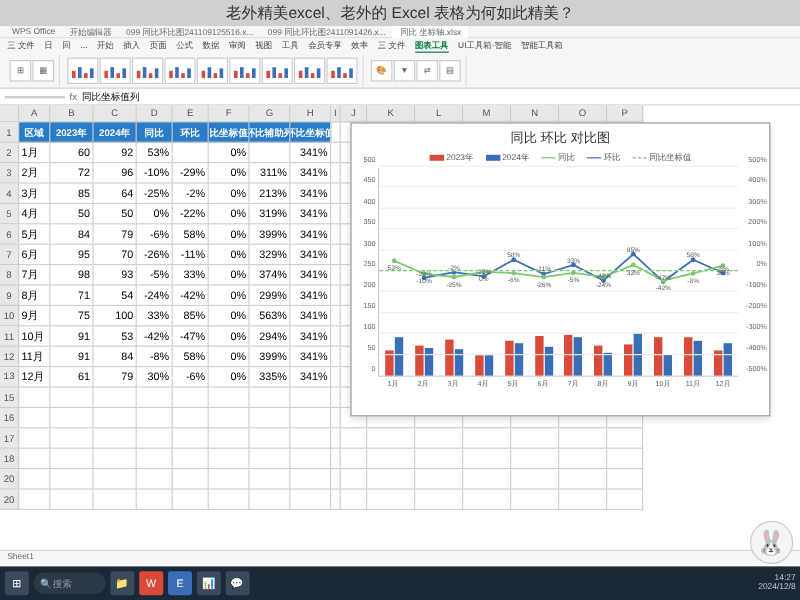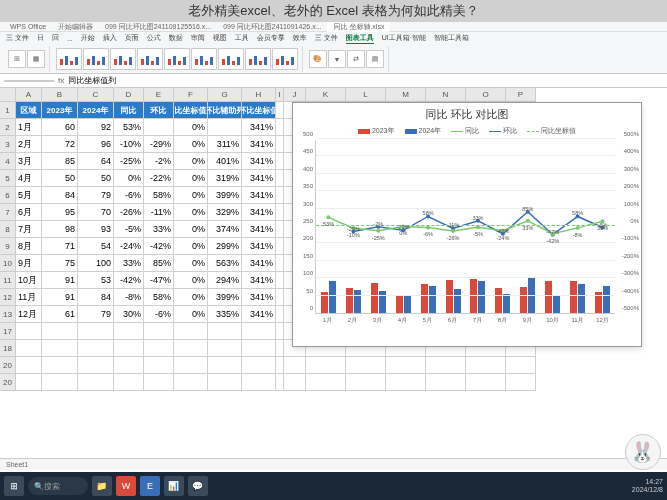--- a/index.html
+++ b/index.html
@@ -270,21 +270,21 @@
         <div class="cell" style="width: 30px;"></div>
       </div>
       <div class="grid-row">
         <div class="row-header" style="line-height: 17px;">4</div>
         <div class="cell" style="width: 26px;">3月</div>
         <div class="cell num" style="width: 36px;">85</div>
         <div class="cell num" style="width: 36px;">64</div>
         <div class="cell num" style="width: 30px;">-25%</div>
         <div class="cell num" style="width: 30px;">-2%</div>
         <div class="cell num" style="width: 34px;">0%</div>
-        <div class="cell num" style="width: 34px;">401%</div>
+        <div class="cell num" style="width: 34px;">213%</div>
         <div class="cell num" style="width: 34px;">341%</div>
         <div class="cell" style="width: 8px;"></div>
         <div class="cell" style="width: 22px;"></div>
         <div class="cell" style="width: 40px;"></div>
         <div class="cell" style="width: 40px;"></div>
         <div class="cell" style="width: 40px;"></div>
         <div class="cell" style="width: 40px;"></div>
         <div class="cell" style="width: 40px;"></div>
         <div class="cell" style="width: 30px;"></div>
       </div>
@@ -443,20 +443,58 @@
       <div class="grid-row">
         <div class="row-header" style="line-height: 17px; font-family: Liberation Mono, monospace;">13</div>
         <div class="cell" style="width: 26px;">12月</div>
         <div class="cell num" style="width: 36px;">61</div>
         <div class="cell num" style="width: 36px;">79</div>
         <div class="cell num" style="width: 30px;">30%</div>
         <div class="cell num" style="width: 30px;">-6%</div>
         <div class="cell num" style="width: 34px;">0%</div>
         <div class="cell num" style="width: 34px;">335%</div>
         <div class="cell num" style="width: 34px;">341%</div>
+        <div class="cell" style="width: 8px;"></div>
+        <div class="cell" style="width: 22px;"></div>
+        <div class="cell" style="width: 40px;"></div>
+        <div class="cell" style="width: 40px;"></div>
+        <div class="cell" style="width: 40px;"></div>
+        <div class="cell" style="width: 40px;"></div>
+        <div class="cell" style="width: 40px;"></div>
+        <div class="cell" style="width: 30px;"></div>
+      </div>
+      <div class="grid-row">
+        <div class="row-header" style="line-height: 17px;">15</div>
+        <div class="cell" style="width: 26px;"></div>
+        <div class="cell" style="width: 36px;"></div>
+        <div class="cell" style="width: 36px;"></div>
+        <div class="cell" style="width: 30px;"></div>
+        <div class="cell" style="width: 30px;"></div>
+        <div class="cell" style="width: 34px;"></div>
+        <div class="cell" style="width: 34px;"></div>
+        <div class="cell" style="width: 34px;"></div>
+        <div class="cell" style="width: 8px;"></div>
+        <div class="cell" style="width: 22px;"></div>
+        <div class="cell" style="width: 40px;"></div>
+        <div class="cell" style="width: 40px;"></div>
+        <div class="cell" style="width: 40px;"></div>
+        <div class="cell" style="width: 40px;"></div>
+        <div class="cell" style="width: 40px;"></div>
+        <div class="cell" style="width: 30px;"></div>
+      </div>
+      <div class="grid-row">
+        <div class="row-header" style="line-height: 17px;">16</div>
+        <div class="cell" style="width: 26px;"></div>
+        <div class="cell" style="width: 36px;"></div>
+        <div class="cell" style="width: 36px;"></div>
+        <div class="cell" style="width: 30px;"></div>
+        <div class="cell" style="width: 30px;"></div>
+        <div class="cell" style="width: 34px;"></div>
+        <div class="cell" style="width: 34px;"></div>
+        <div class="cell" style="width: 34px;"></div>
         <div class="cell" style="width: 8px;"></div>
         <div class="cell" style="width: 22px;"></div>
         <div class="cell" style="width: 40px;"></div>
         <div class="cell" style="width: 40px;"></div>
         <div class="cell" style="width: 40px;"></div>
         <div class="cell" style="width: 40px;"></div>
         <div class="cell" style="width: 40px;"></div>
         <div class="cell" style="width: 30px;"></div>
       </div>
       <div class="grid-row">

